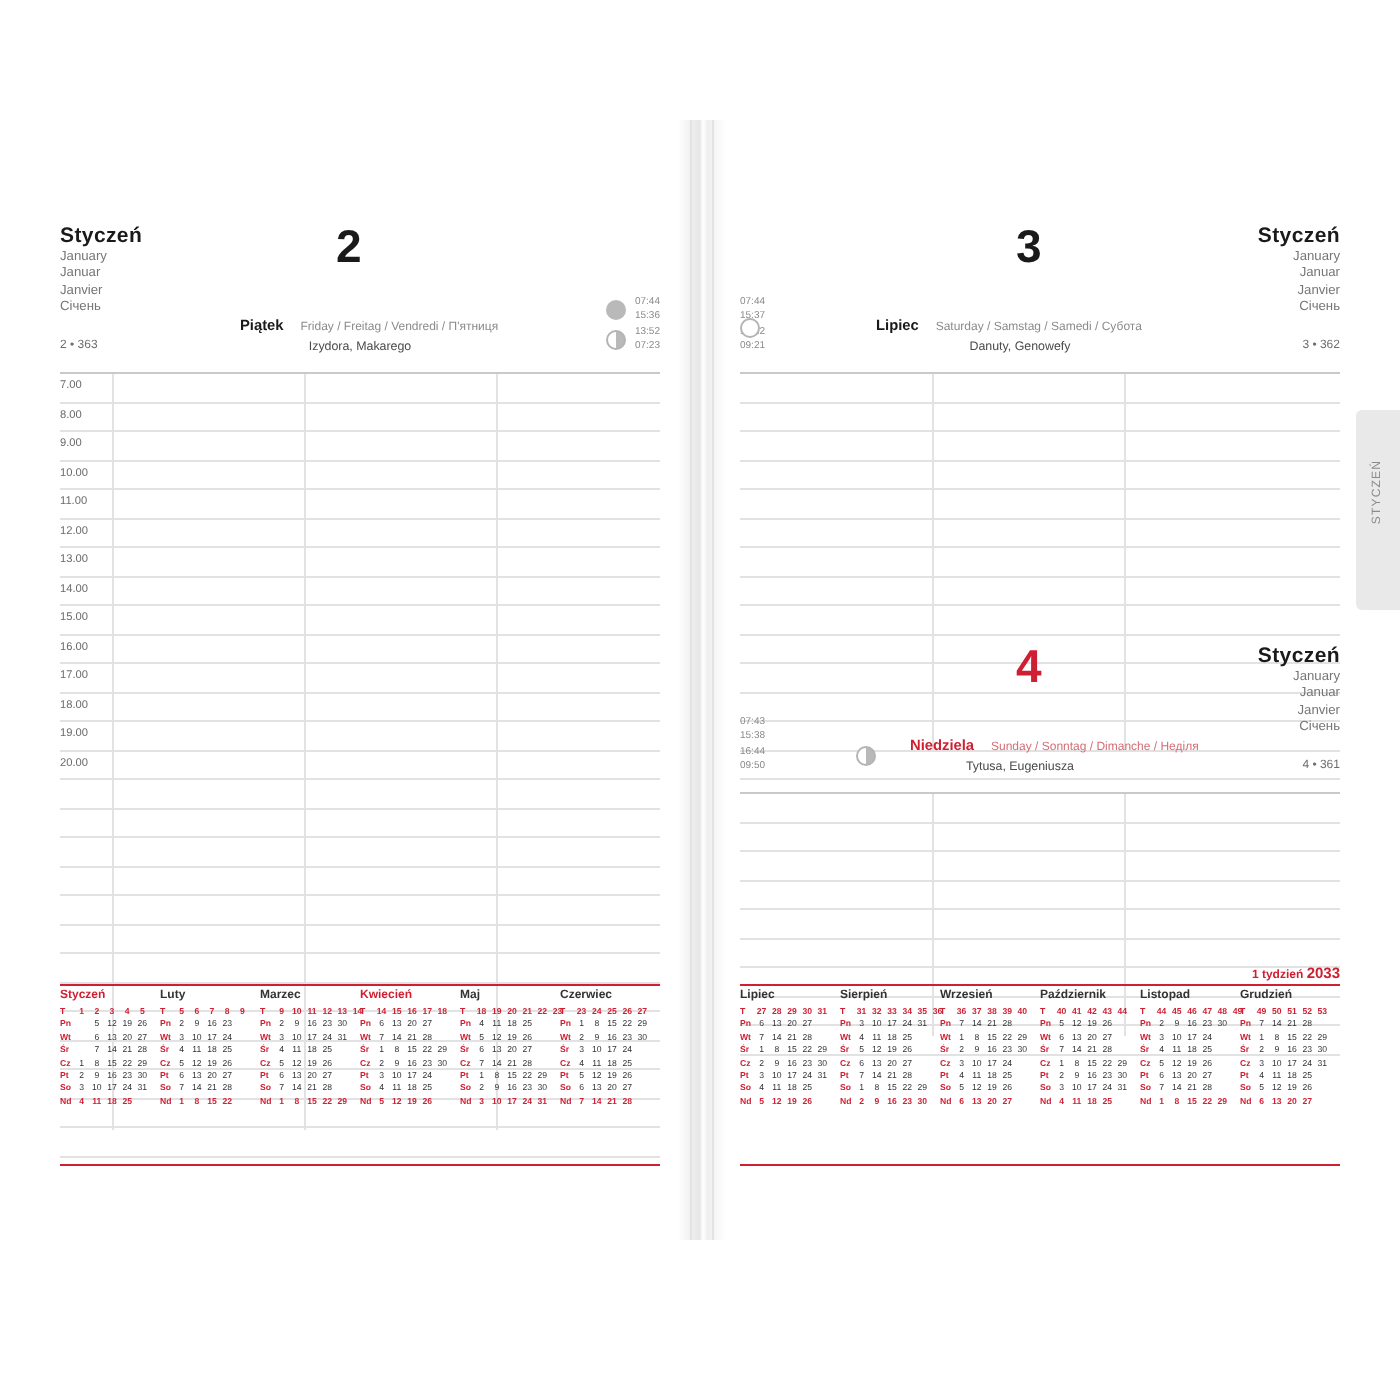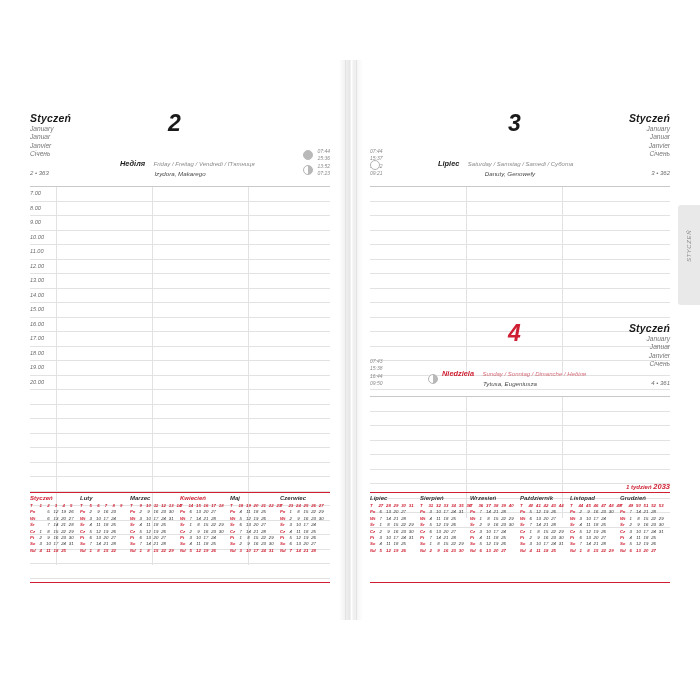--- a/index.html
+++ b/index.html
@@ -6,21 +6,20 @@
   body{
     width:700px;height:700px;
     background:#ffffff;
     font-family:"Liberation Sans", sans-serif;
     overflow:hidden;
   }
   #page{
     position:relative;
     width:700px;height:700px;
     background:#ffffff;
-    font-style:italic;
   }
   
   .spread{
     position:absolute;
     left:0;top:0;width:700px;height:700px;
     background:#ffffff;
   }
   .gutter{
     position:absolute;
     left:339px;top:60px;width:24px;height:560px;
@@ -59,21 +58,21 @@
   .month-sub{
     font-size:6.6px;color:#767676;line-height:8.4px;margin-top:1px;
   }
   .daynum{
     font-size:23px;font-weight:bold;color:#1a1a1a;line-height:23px;
   }
   .daynum.red{color:#cf1f32;}
   .dayname{
     font-size:7.4px;font-weight:bold;color:#1a1a1a;
   }
-  .dayname.red{color:#cf1f32;}
+  .dayname.red{color:#cf1f32;margin-left:13px;}
   .daynames-tr{
     font-size:6px;color:#8b8b8b;
   }
   .daynames-tr.red{color:#d46d78;}
   .saint{
     font-size:6.2px;color:#4a4a4a;text-align:center;
   }
   .counter{
     font-size:6px;color:#6e6e6e;
   }
@@ -146,21 +145,21 @@
     <div class="hdr">
       <div style="position:absolute;left:0;top:0;">
         <div class="month-big">Styczeń</div>
         <div class="month-sub" style="white-space:pre-line;">January
 Januar
 Janvier
 Січень</div>
       </div>
       <div class="daynum" style="position:absolute;left:138px;top:0;">2</div>
       <div style="position:absolute;left:90px;top:40px;width:210px;">
-        <span class="dayname">Неділя</span>
+        <span class="dayname">Piątek</span>
         <span class="daynames-tr" style="margin-left:4px;">Friday / Freitag / Vendredi / П'ятниця</span>
       </div>
 
       <div style="position:absolute;right:0;top:36px;width:62px;">
         <div style="display:flex;align-items:center;justify-content:flex-end;gap:4px;">
           <span class="moon full"></span>
           <span class="suntimes">07:44<br>15:36</span>
         </div>
         <div style="display:flex;align-items:center;justify-content:flex-end;gap:4px;margin-top:2px;">
           <span class="moon half"></span>

